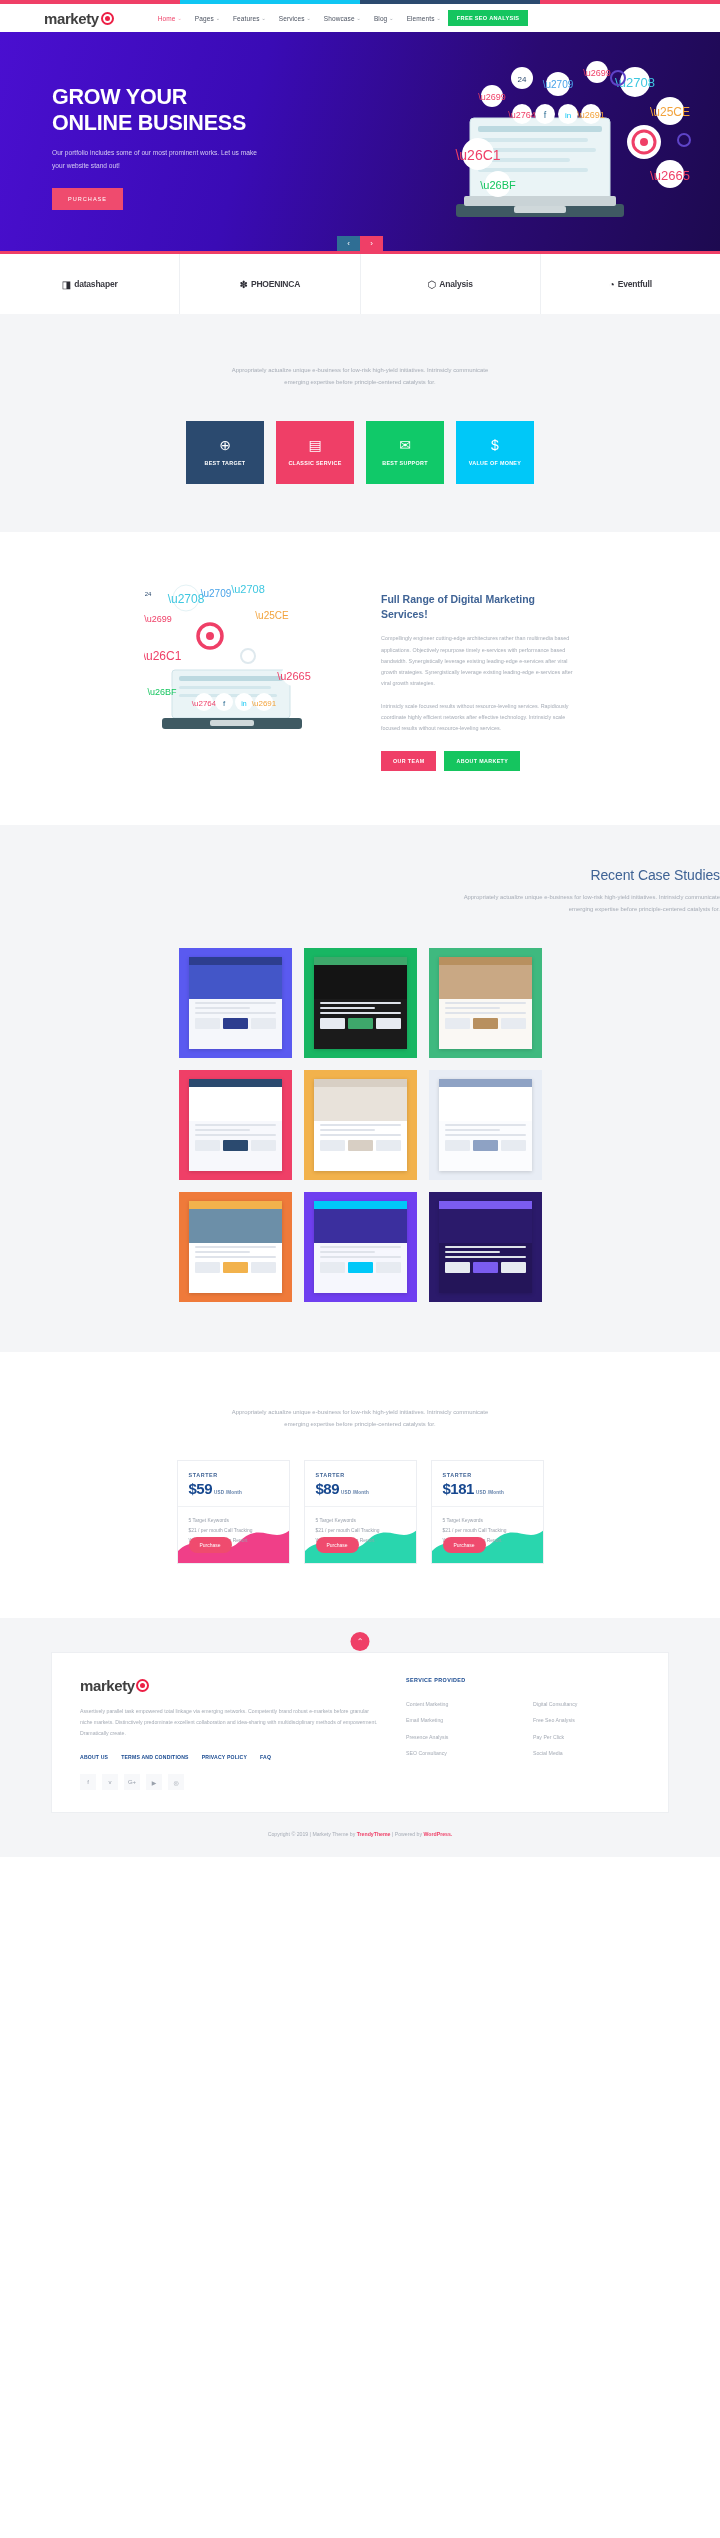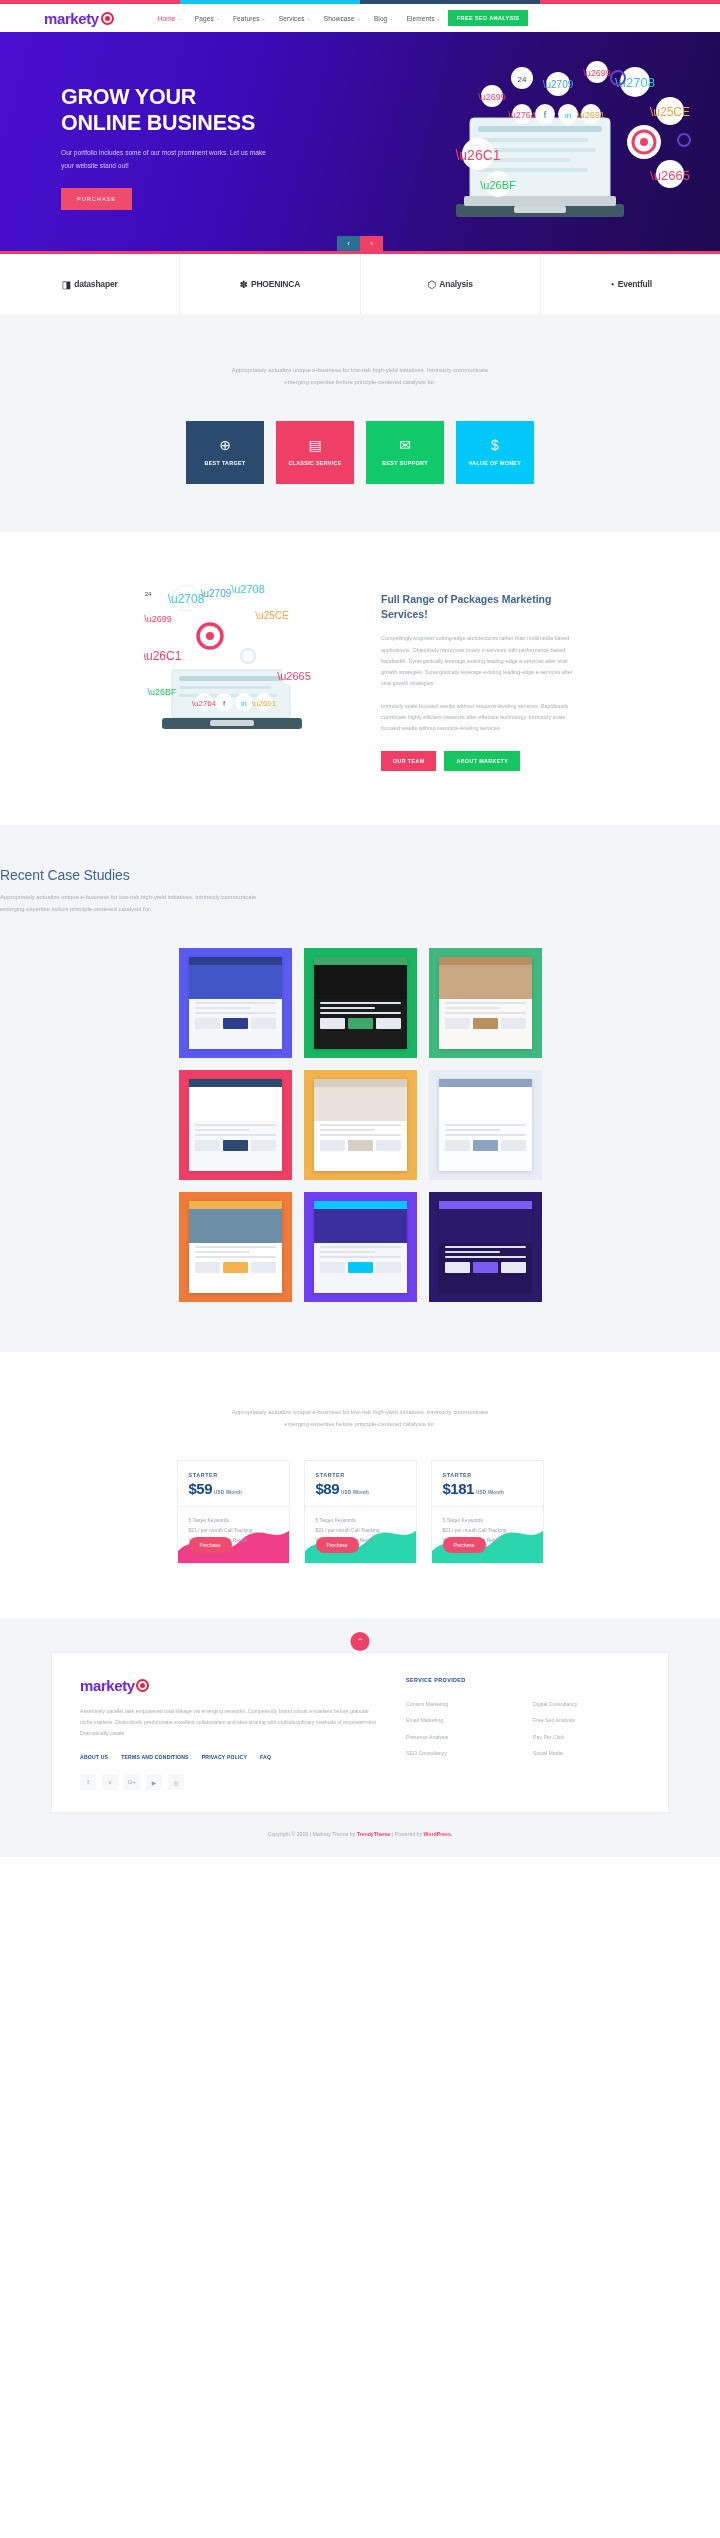--- a/index.html
+++ b/index.html
@@ -13,21 +13,21 @@
   .accent-bar span { flex: 1 1 25%; }
   .ab1 { background: #ef3f67; } .ab2 { background: #0fc6f3; }
   .ab3 { background: #2b4a6f; } .ab4 { background: #ef3f67; }
 
   
   header.site-header {
     height: 28px; display: flex; align-items: center;
     padding: 0 22px; background: #fff;
   }
   .logo { display: flex; align-items: center; gap: 1px; margin-left: 22px; }
-  .logo-text { font-size: 15px; font-weight: 600; color: #6d28d9; letter-spacing: -.4px; }
+  .logo-text { font-size: 15px; font-weight: 600; color: #404040; letter-spacing: -.4px; }
   .logo-mark {
     width: 13px; height: 13px; border-radius: 50%;
     border: 2px solid #ec1f45; display: inline-flex;
     align-items: center; justify-content: center; margin-left: 1px;
   }
   .logo-mark i { width: 5px; height: 5px; background: #ec1f45; border-radius: 50%; display: block; }
 
   nav.main-nav { display: flex; align-items: center; gap: 13px; margin-left: 44px; }
   .nav-item {
     font-size: 6.5px; color: #4b5260; letter-spacing: .1px;
@@ -39,21 +39,21 @@
     background: #15c55f; color: #fff; font-size: 5.6px; font-weight: 700;
     letter-spacing: .3px; padding: 5px 9px; margin-left: 7px; cursor: pointer;
   }
 
   
   .hero {
     position: relative; height: 222px; overflow: hidden;
     background: linear-gradient(105deg, #4a0fd0 0%, #3a0bb5 35%, #2a0a72 70%, #1d0a50 100%);
     border-bottom: 3px solid #ef3f67;
   }
-  .hero-inner { position: absolute; left: 52px; top: 52px; width: 260px; margin-left: 9px; }
+  .hero-inner { position: absolute; left: 52px; top: 52px; width: 260px; }
   .hero-title {
     color: #fff; font-size: 21.5px; font-weight: 800; line-height: 1.22;
     letter-spacing: -.2px; text-transform: uppercase;
   }
   .hero-sub { color: #d6cdf2; font-size: 6.6px; line-height: 1.85; margin-top: 11px; width: 205px; }
   .hero-btn {
     display: inline-block; margin-top: 16px; background: #ef4b6e; color: #fff;
     font-size: 5.6px; letter-spacing: 1px; padding: 8px 16px; cursor: pointer;
   }
   .hero-art { position: absolute; right: 28px; top: 24px; width: 310px; height: 190px; }
@@ -81,21 +81,21 @@
   .fullrange { background: #fff; padding: 46px 0 54px; display: flex; justify-content: center; gap: 22px; }
   .fr-art { width: 215px; height: 160px; position: relative; }
   .fr-text { width: 195px; padding-top: 14px; }
   .fr-title { color: #3f6395; font-size: 10.5px; line-height: 1.42; }
   .fr-body { color: #a6acb6; font-size: 5.4px; line-height: 2.05; margin-top: 12px; }
   .fr-btns { display: flex; gap: 8px; margin-top: 17px; }
   .fr-btn { color: #fff; font-size: 5.3px; font-weight: 600; letter-spacing: .4px; padding: 7px 12px; cursor: pointer; }
   .btn-pink { background: #ef3f67; } .btn-green { background: #15c55f; }
 
   
-  .cases { background: #f4f5f7; padding: 42px 0 50px; text-align: left; }
+  .cases { background: #f4f5f7; padding: 42px 0 50px; text-align: right; }
   .case-grid {
     display: grid; grid-template-columns: repeat(3, 113px); gap: 12px;
     justify-content: center; margin-top: 32px;
   }
   .case-card { height: 110px; position: relative; overflow: hidden; cursor: pointer; }
   .case-shot { position: absolute; left: 10px; right: 10px; top: 9px; bottom: 9px;
                background: #fff; box-shadow: 0 1px 4px rgba(0,0,0,.16); overflow: hidden; }
   .mini-bar { height: 8px; width: 100%; }
   .mini-line { height: 2px; background: #dfe3ea; margin: 3px 6px; border-radius: 1px; }
   .mini-hero { height: 34px; width: 100%; }
@@ -347,21 +347,21 @@
       <circle cx="18" cy="76" r="13" fill="#fff"></circle>
         <text x="18" y="82" font-size="12" text-anchor="middle" fill="#ef3f67">\u26C1</text>
       <circle cx="18" cy="112" r="10" fill="#fff"></circle>
         <text x="18" y="117" font-size="9" text-anchor="middle" fill="#15c55f">\u26BF</text>
       <circle cx="150" cy="96" r="12" fill="#fff"></circle>
         <text x="150" y="102" font-size="11" text-anchor="middle" fill="#ef3f67">\u2665</text>
       <circle cx="104" cy="78" r="7" fill="none" stroke="#dfe9ee" stroke-width="2"></circle>
     </svg>
   </div>
   <div class="fr-text">
-    <h3 class="fr-title">Full Range of Packages Marketing Services!</h3>
+    <h3 class="fr-title">Full Range of Digital Marketing Services!</h3>
     <p class="fr-body">
       <span>Compellingly engineer cutting-edge architectures rather than multimedia</span>
       <span>based applications. Objectively repurpose timely e-services with performance</span>
       <span>based bandwidth. Synergistically leverage existing leading-edge e-services</span>
       <span>after viral growth strategies. Synergistically leverage existing leading-edge</span>
       <span>e-services after viral growth strategies.</span>
     </p>
     <p class="fr-body">
       <span>Intrinsicly scale focused results without resource-leveling services.</span>
       <span>Rapidiously coordinate highly efficient networks after effective technology.</span>

